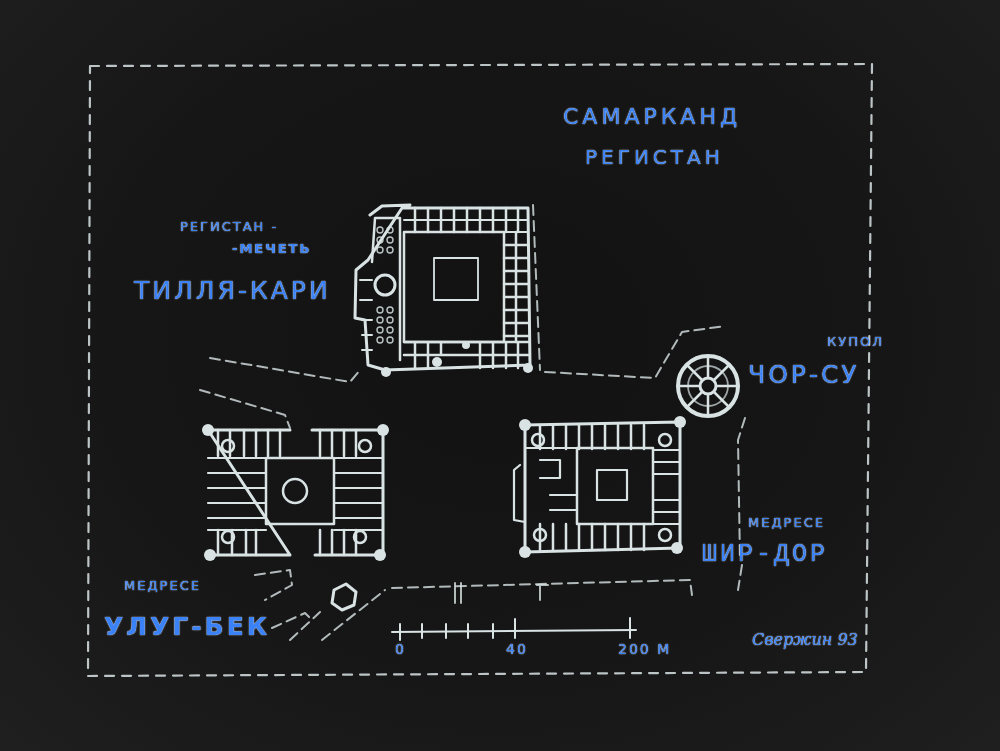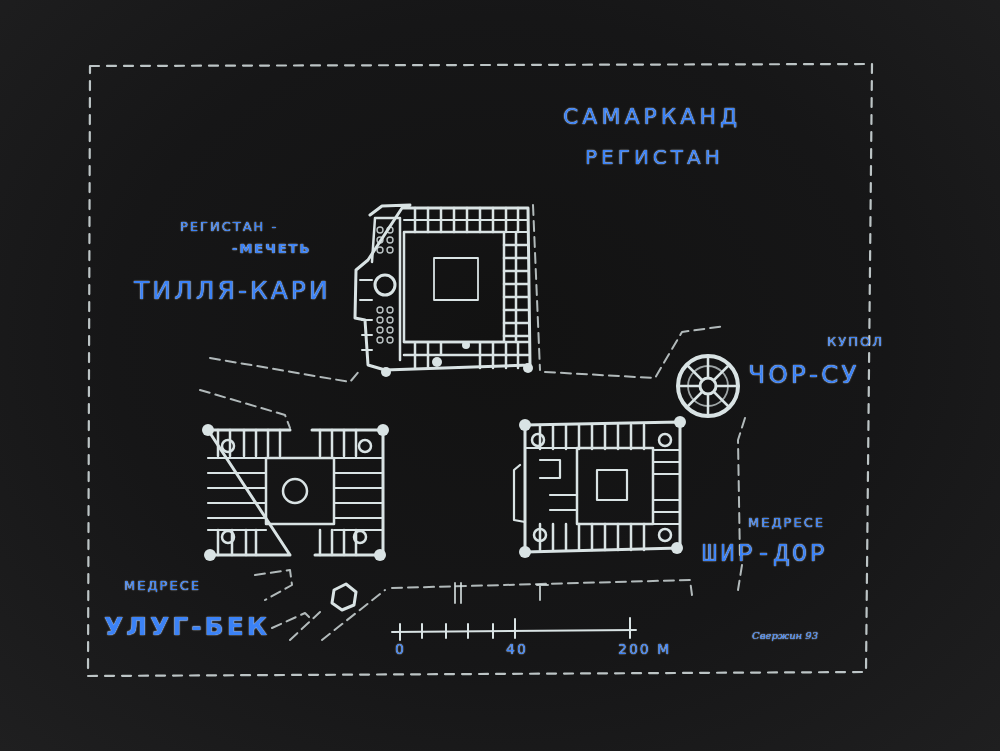--- a/index.html
+++ b/index.html
@@ -7,21 +7,21 @@
          font-family:"DejaVu Sans", sans-serif; }
   #paper { position:absolute; left:0; top:0; width:1000px; height:751px;
            background: radial-gradient(ellipse at 50% 45%, #121212 0%, #161617 55%, #1f1f20 100%); }
   svg { position:absolute; left:0; top:0; }
   .chalk { fill:none; stroke:#d9e3e4; stroke-linecap:round; stroke-linejoin:round; }
   .lbl { position:absolute; color:#3b82f6; font-family:"DejaVu Sans", sans-serif; letter-spacing:2px;
          white-space:nowrap; text-shadow:0 0 1px #fff, 0 0 2px rgba(220,230,230,.4); }
   .title { font-size:22px; letter-spacing:4px; }
   .small { font-size:13px; letter-spacing:2px; }
   .big { font-size:25px; letter-spacing:3px; }
-  .sig { font-family:"DejaVu Serif", serif; font-style:italic; font-size:10px; letter-spacing:0; }
+  .sig { font-family:"DejaVu Serif", serif; font-style:italic; font-size:16px; letter-spacing:0; }
   .tick { font-size:14px; letter-spacing:2px; }
 </style>
 </head>
 <body>
 
 <div id="paper"></div>
 
 <svg width="1000" height="751" viewBox="0 0 1000 751">
 
   <g class="chalk" stroke-width="2.2" stroke-dasharray="9 8" opacity="0.85">

